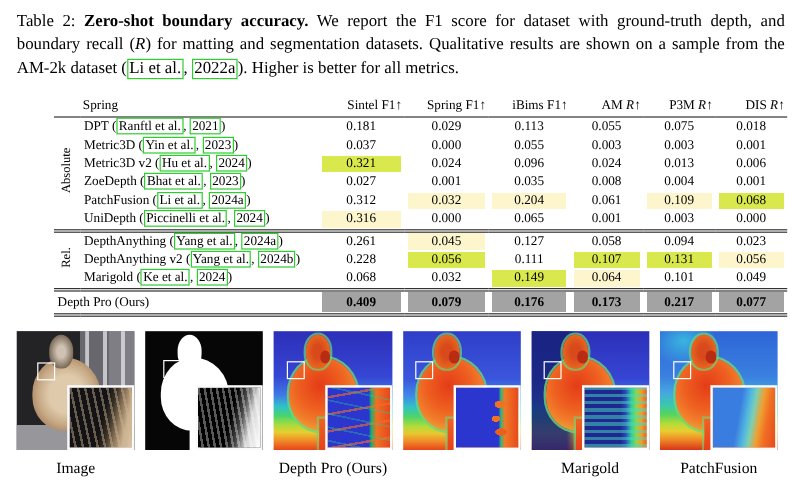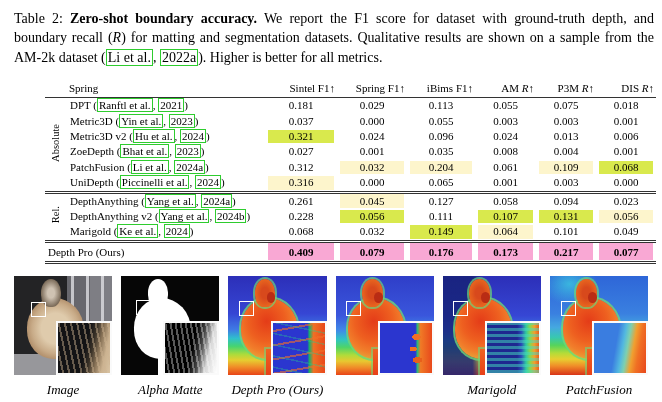--- a/index.html
+++ b/index.html
@@ -39,24 +39,24 @@
   td.method{text-align:left;}
   tbody.grp + tbody tr:first-child td{border-top:3px double #333;}
   td.rot{padding:0;}
   td.rot span{
     writing-mode:vertical-rl;transform:rotate(180deg);
     display:inline-block;font-size:10.5px;line-height:1;
   }
   .hl-second{background-color:#d9e94d;}
   .hl-third{background-color:#fdf5cc;}
   tbody.final td{height:16px;line-height:16px;}
-  tbody.final td.val{background-color:#f9a8d4;font-weight:bold;}
+  tbody.final td.val{background-color:#a3a3a3;font-weight:bold;}
   
   .figrow{display:flex;gap:9px;margin:12px 14px 0;}
-  .panel{flex:1;min-width:0;font-style:italic;}
+  .panel{flex:1;min-width:0;}
   .pimg{position:relative;height:99px;overflow:hidden;background:#888;}
   .plabel{text-align:center;font-size:13px;margin-top:7px;white-space:nowrap;}
   .layer{position:absolute;}
   
   .sheep-body{left:13%;top:22%;width:58%;height:62%;border-radius:48% 52% 44% 46%;}
   .sheep-head{left:27%;top:3%;width:21%;height:28%;border-radius:50% 50% 45% 45%;}
   .sheep-leg{left:38%;top:74%;width:9%;height:26%;}
   .head-spot{left:39%;top:16%;width:9%;height:11%;border-radius:50%;}
   .zoom-marker{width:13px;height:13px;border:1.5px solid #fff;left:11%;top:25%;}
   .inset-crop{right:0;bottom:0;width:57%;height:54%;border:2px solid #fafafa;box-sizing:border-box;}
@@ -255,21 +255,20 @@
       <div class="plabel">Image</div>
     </div>
     <div class="panel">
       <div class="pimg matte">
         <div class="layer sheep-body"></div>
         <div class="layer sheep-head"></div>
         <div class="layer sheep-leg"></div>
         <div class="layer zoom-marker"></div>
         <div class="layer inset-crop"></div>
       </div>
-      <div class="plabel">Alpha Matte</div>
     </div>
     <div class="panel">
       <div class="pimg depth depth-pro">
         <div class="layer sheep-body"></div>
         <div class="layer sheep-head"></div>
         <div class="layer sheep-leg"></div>
         <div class="layer head-spot"></div>
         <div class="layer zoom-marker"></div>
         <div class="layer inset-crop"></div>
       </div>

